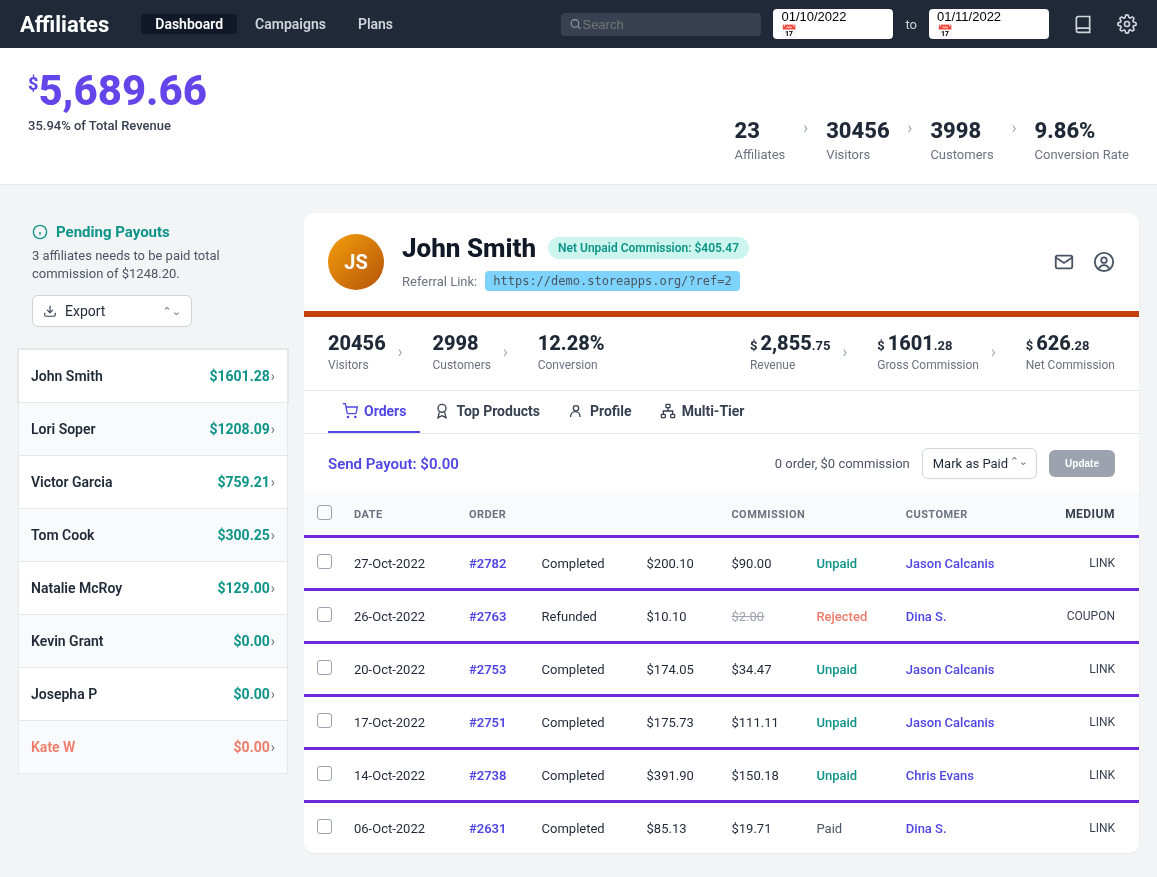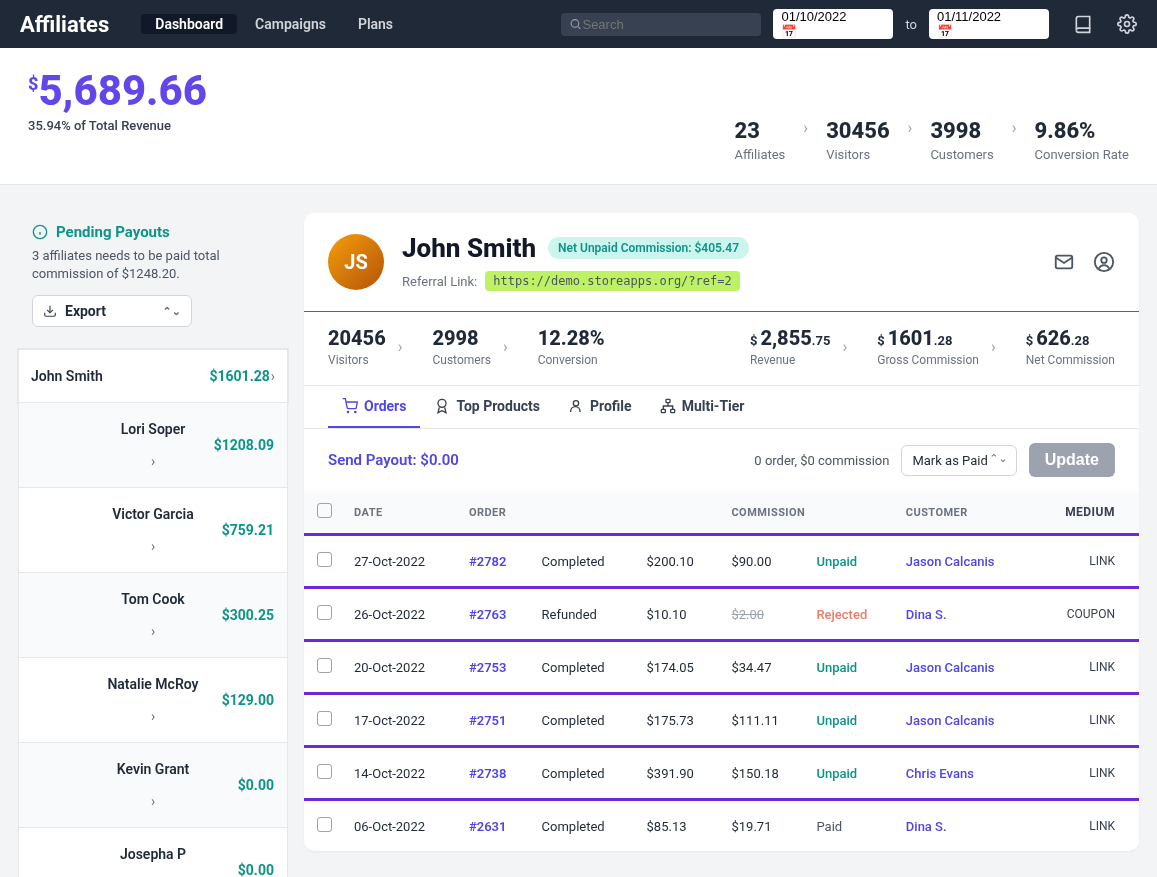--- a/index.html
+++ b/index.html
@@ -25,63 +25,63 @@
   .kpi { text-align: left; }
   .kpi-val { font-size: 22px; font-weight: 800; color: #1f2937; }
   .kpi-label { font-size: 13px; color: #6b7280; margin-top: 4px; }
   .chev { color: #9ca3af; }
 
   .content { display: flex; padding: 28px 18px 30px 18px; gap: 16px; align-items: flex-start; }
   .sidebar { width: 270px; }
   .pending-card { padding: 10px 14px 12px 14px; }
   .pending-title { display: flex; align-items: center; gap: 8px; color: #0d9488; font-size: 15px; font-weight: 700; }
   .pending-sub { font-size: 13px; color: #4b5563; margin-top: 6px; line-height: 1.4; }
-  .export-btn { margin: 12px 0 10px 0; width: 160px; background: #fff; border: 1px solid #d1d5db; border-radius: 6px; padding: 7px 10px; display: flex; align-items: center; gap: 8px; font-size: 14px; cursor: pointer; position: relative; font-weight: bold; }
+  .export-btn { margin: 12px 0 10px 0; width: 160px; background: #fff; border: 1px solid #d1d5db; border-radius: 6px; padding: 7px 10px; display: flex; align-items: center; gap: 8px; font-size: 14px; cursor: pointer; position: relative; }
   .export-btn .updown { margin-left: auto; color: #6b7280; font-size: 11px; }
   .aff-list { }
   .aff-item { background: #fff; border: 1px solid #e5e7eb; padding: 18px 12px; display: flex; align-items: center; cursor: pointer; font-size: 14px; }
-  .aff-item + .aff-item { border-top: none; flex-direction: column; }
+  .aff-item + .aff-item { border-top: none; }
   .aff-item:nth-child(even){ background:#f9fafb; }
   .aff-name { font-weight: 600; color: #1f2937; }
   .aff-amt { margin-left: auto; color: #0d9488; font-weight: 700; margin-right: 1px; }
   .aff-item.red .aff-name, .aff-item.red .aff-amt { color: #ef7b6a; }
   .aff-item.active { box-shadow: 0 0 0 1px #e5e7eb; background:#fff !important; }
   .aff-chev { color: #6b7280; }
 
   .main { flex: 1; background: #fff; border-radius: 10px; box-shadow: 0 1px 2px rgba(0,0,0,0.05); overflow: hidden; }
   .profile-header { padding: 20px 24px; display: flex; align-items: center; gap: 18px; }
   .avatar { width: 56px; height: 56px; border-radius: 50%; background: linear-gradient(135deg,#f59e0b,#b45309); display: flex; align-items: center; justify-content: center; color: #fff; font-weight: 700; font-size: 20px; }
   .profile-info { flex: 1; }
   .profile-top { display: flex; align-items: center; gap: 12px; }
   .profile-name { font-size: 26px; font-weight: 800; color: #111827; }
   .badge { background: #ccf5ee; color: #0d9488; font-size: 12px; font-weight: 600; padding: 4px 10px; border-radius: 12px; }
   .ref-row { margin-top: 8px; font-size: 13px; color: #6b7280; display: flex; align-items: center; gap: 8px; }
-  .ref-link { background: #bef264; padding: 3px 8px; border-radius: 4px; font-family: monospace; font-size: 12px; color: #4b5563; }
+  .ref-link { background: #7dd3fc; padding: 3px 8px; border-radius: 4px; font-family: monospace; font-size: 12px; color: #4b5563; }
   .profile-icons { display: flex; gap: 18px; color: #4b5563; }
 
-  .metrics { display: flex; padding: 14px 24px 18px 24px; border-top: 1px solid #c2410c; border-bottom: 1px solid #e5e7eb; }
+  .metrics { display: flex; padding: 14px 24px 18px 24px; border-top: 6px solid #c2410c; border-bottom: 1px solid #e5e7eb; }
   .metric { display: flex; align-items: center; gap: 12px; }
   .metric-body { }
   .metric-val { font-size: 20px; font-weight: 800; color: #1f2937; }
   .metric-val .cents { font-size: 13px; font-weight: 700; }
   .metric-val .dollar2 { font-size: 13px; font-weight: 700; margin-right: 3px; }
   .metric-label { font-size: 12px; color: #6b7280; margin-top: 3px; }
   .metrics-left { display: flex; gap: 30px; align-items: center; }
   .metrics-right { margin-left: auto; display: flex; gap: 30px; align-items: center; }
 
   .tabs { display: flex; padding: 0 24px; border-bottom: 1px solid #e5e7eb; }
   .tab { padding: 12px 14px; font-size: 14px; font-weight: 700; color: #374151; display: flex; align-items: center; gap: 6px; cursor: pointer; border-bottom: 2px solid transparent; }
   .tab.active { color: #4f46e5; border-bottom-color: #4f46e5; }
 
   .actionbar { padding: 14px 24px; display: flex; align-items: center; gap: 12px; }
   .send-payout { color: #4f46e5; font-size: 15px; font-weight: 600; }
   .order-count { margin-left: auto; font-size: 13px; color: #4b5563; }
   .mark-select { border: 1px solid #d1d5db; border-radius: 6px; padding: 7px 28px 7px 10px; font-size: 13px; position: relative; cursor: pointer; }
   .mark-select .updown { position: absolute; right: 8px; top: 6px; font-size: 11px; color: #6b7280; }
-  .update-btn { background: #9ca3af; color: #fff; border: none; border-radius: 6px; padding: 8px 16px; font-size: 16px; font-weight: 600; cursor: pointer; }
+  .update-btn { background: #9ca3af; color: #fff; border: none; border-radius: 6px; padding: 8px 16px; font-size: 10px; font-weight: 600; cursor: pointer; }
 
   table { width: 100%; border-collapse: collapse; }
   thead { background: #f9fafb; }
   th { text-align: left; padding: 12px 10px; font-size: 11px; font-weight: 700; color: #6b7280; letter-spacing: 0.04em; }
   td { padding: 16px 10px; font-size: 13px; border-top: 3px solid #6d28d9; }
   .order-link { color: #4f46e5; font-weight: 600; }
   .unpaid { color: #0d9488; font-weight: 500; }
   .rejected { color: #ef7b6a; font-weight: 500; }
   .paid { color: #4b5563; }
   .customer-link { color: #4f46e5; font-weight: 500; }

